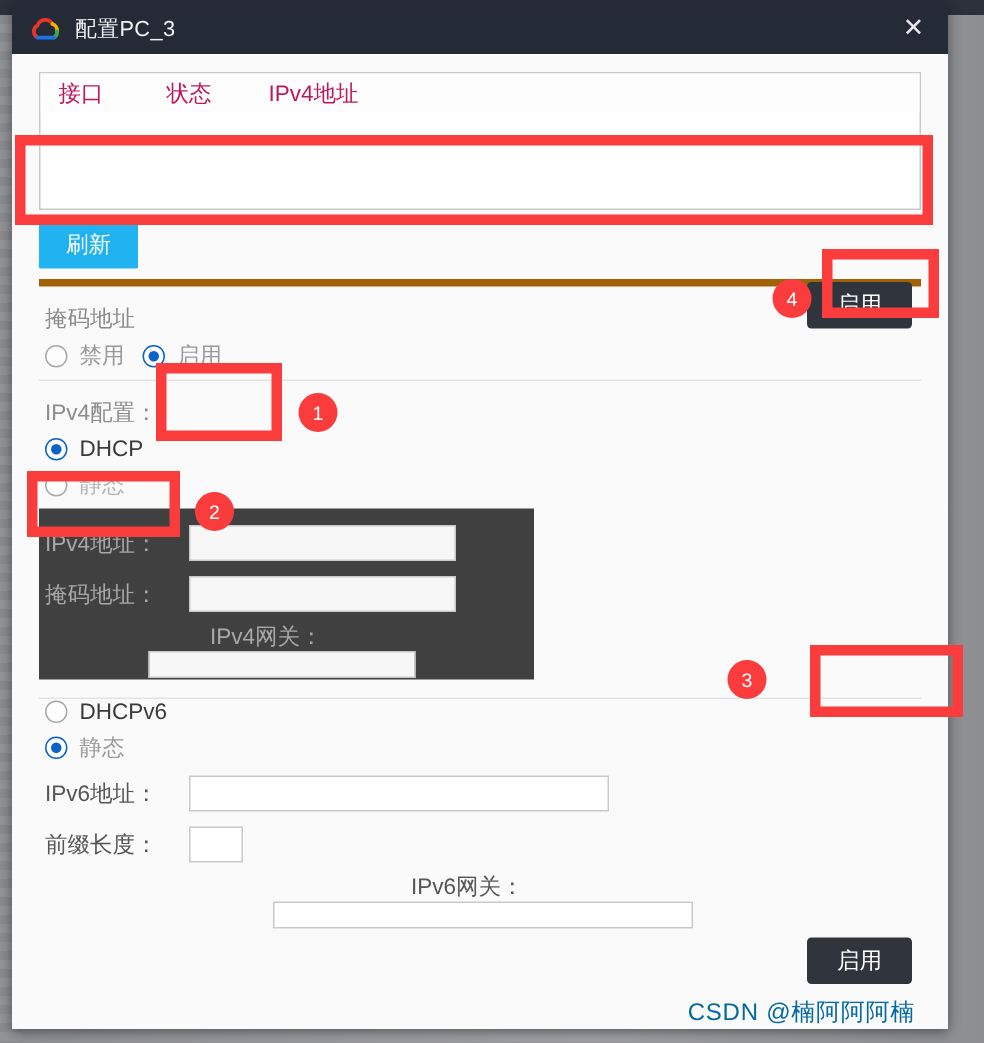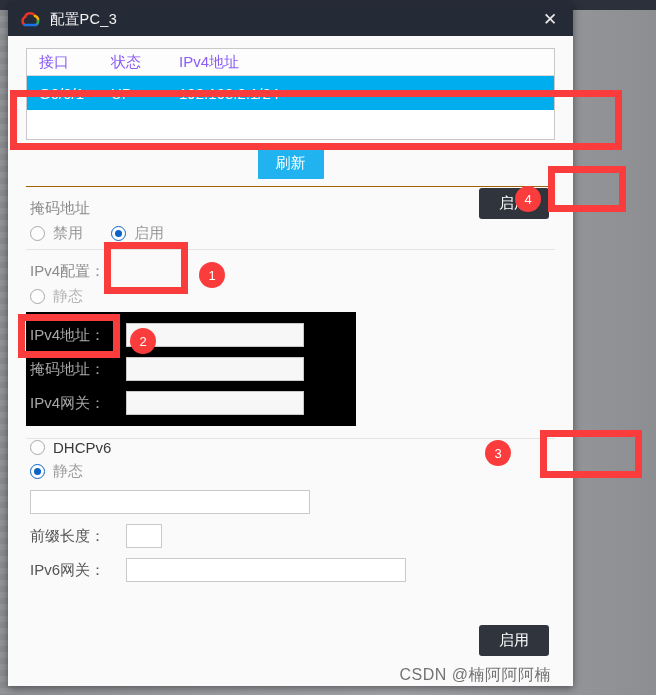--- a/index.html
+++ b/index.html
@@ -30,21 +30,21 @@
     left: 0; top: 10px; width: 14px; bottom: 0;
     background: repeating-linear-gradient(180deg,#8a8b8f 0 6px,#949599 6px 12px);
     opacity: .85;
   }
 
   
   #dialog {
     position: absolute;
     left: 8px;
     top: 2px;
-    width: 565px;
+    width: 624px;
     height: 684px;
     background: #fafafa;
     box-shadow: 0 2px 8px rgba(0,0,0,.45);
     overflow: hidden;
   }
 
   
   .titlebar {
     height: 34px;
     background: #242a36;
@@ -91,21 +91,21 @@
     border: 1px solid #c8c8c8;
     background: #ffffff;
     height: 92px;
     box-sizing: border-box;
     position: relative;
   }
   .iface-head {
     display: flex;
     height: 26px;
     align-items: center;
-    color: #8b5cf6;
+    color: #be185d;
     font-size: 15px;
     padding-left: 12px;
     background: #fdfdfd;
   }
   .iface-head .c1 { width: 72px; }
   .iface-head .c2 { width: 68px; }
   .iface-head .c3 { width: 150px; }
   .iface-head .c4 { flex: 1; }
 
   .iface-rows {
@@ -127,22 +127,22 @@
   .iface-row .c1 { width: 72px; }
   .iface-row .c2 { width: 68px; }
   .iface-row .c3 { width: 150px; }
   .iface-row .c4 { flex: 1; }
 
   
   .refresh-row {
     height: 46px;
     display: flex;
     align-items: center;
-    justify-content: center;
-    border-bottom: 1px solid #a16207;
+    justify-content: flex-start;
+    border-bottom: 5px solid #a16207;
   }
   .btn-refresh {
     background: #21b3ef;
     border: none;
     color: #ffffff;
     font-size: 15px;
     padding: 6px 18px;
     cursor: pointer;
     font-family: inherit;
     border-radius: 1px;
@@ -150,21 +150,21 @@
 
   
   .section-label {
     font-size: 15px;
     color: #8b8b8b;
     margin: 12px 0 6px 4px;
   }
   .radio-row {
     display: flex;
     align-items: center;
-    gap: 28px;
+    gap: 12px;
     margin-left: 4px;
     margin-bottom: 6px;
   }
   .radio-item {
     display: flex;
     align-items: center;
     gap: 8px;
     font-size: 15px;
     color: #9a9a9a;
     cursor: pointer;
@@ -195,32 +195,32 @@
   }
 
   .divider {
     height: 1px;
     background: #e4e4e4;
     margin: 6px 0 0 0;
   }
 
   
   .field-panel {
-    background: #000000;
+    background: #404040;
     padding: 8px 10px 8px 4px;
     width: 330px;
     box-sizing: border-box;
   }
   .field-row {
     display: flex;
     align-items: center;
     height: 30px;
     margin-bottom: 4px;
   }
-  .field-row:last-child { margin-bottom: 0; }
+  .field-row:last-child { margin-bottom: 0; flex-direction: column; }
   .field-label {
     width: 96px;
     font-size: 15px;
     color: #a8a8a8;
     white-space: nowrap;
   }
   .field-label.dark { color: #555; }
   .field-input {
     height: 24px;
     border: 1px solid #c9c9c9;
@@ -256,21 +256,21 @@
     position: absolute;
     right: 24px;
     bottom: 42px;
   }
 
   
   .watermark {
     position: absolute;
     right: 22px;
     bottom: 12px;
-    color: #737373;
+    color: #0369a1;
     font-size: 16px;
     letter-spacing: .5px;
     user-select: none;
   }
 
   
   .anno-box {
     position: absolute;
     border: 7px solid #fa3c3c;
     box-sizing: border-box;
@@ -314,28 +314,20 @@
   </div>
 
   <div class="dlg-body">
 
     <div class="iface-table">
       <div class="iface-head">
         <div class="c1">接口</div>
         <div class="c2">状态</div>
         <div class="c3">IPv4地址</div>
       </div>
-      <div class="iface-rows">
-        <div class="iface-row selected">
-          <div class="c1">G0/0/1</div>
-          <div class="c2">UP</div>
-          <div class="c3">192.168.2.1/24</div>
-          <div class="c4"></div>
-        </div>
-      </div>
     </div>
 
     <div class="refresh-row">
       <button class="btn-refresh">刷新</button>
     </div>
 
     <div class="section-label">掩码地址</div>
     <div class="radio-row">
       <div class="radio-item">
         <span class="radio-dot"></span>
@@ -343,20 +335,24 @@
       </div>
       <div class="radio-item">
         <span class="radio-dot on"></span>
         <span>启用</span>
       </div>
     </div>
     <div class="divider"></div>
 
     <div class="section-label">IPv4配置：</div>
     <div class="radio-row" style="display:block">
+      <div class="radio-item dark" style="margin-bottom:6px">
+        <span class="radio-dot on"></span>
+        <span>DHCP</span>
+      </div>
       <div class="radio-item disabled">
         <span class="radio-dot"></span>
         <span>静态</span>
       </div>
     </div>
 
     <div class="field-panel">
       <div class="field-row">
         <div class="field-label">IPv4地址：</div>
         <input class="field-input wide" disabled="" value="" style="">
@@ -381,20 +377,21 @@
         <span>DHCPv6</span>
       </div>
       <div class="radio-item">
         <span class="radio-dot on"></span>
         <span>静态</span>
       </div>
     </div>
 
     <div style="padding-left:4px;margin-top:4px">
       <div class="field-row">
+        <div class="field-label dark">IPv6地址：</div>
         <input class="field-input wide6 enabled" value="" style="">
       </div>
       <div class="field-row">
         <div class="field-label dark">前缀长度：</div>
         <input class="field-input small enabled" value="" style="">
       </div>
       <div class="field-row">
         <div class="field-label dark">IPv6网关：</div>
         <input class="field-input wide6 enabled" value="" style="">
       </div>

